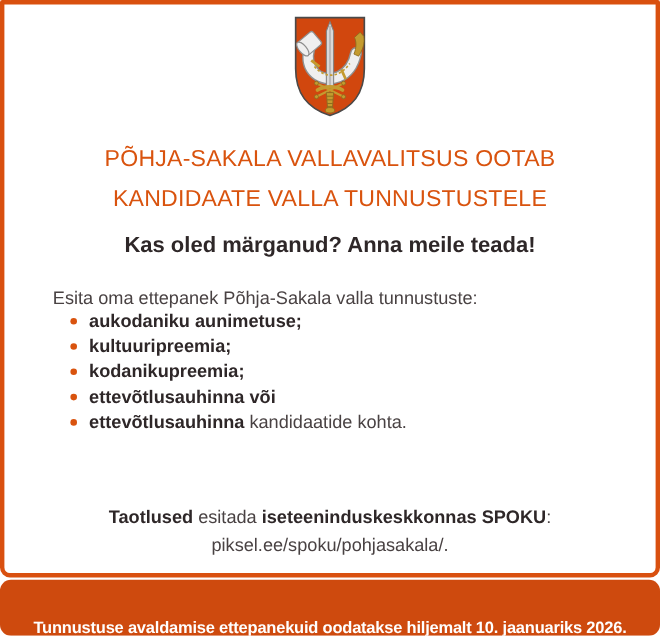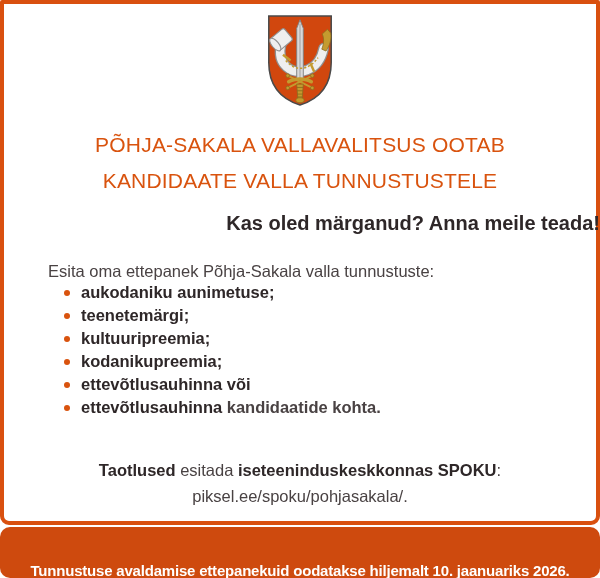--- a/index.html
+++ b/index.html
@@ -23,21 +23,21 @@
   }
   .heading {
     position: absolute; top: 127px; left: 0; width: 600px;
     text-align: center;
     color: var(--accent, #d9530e);
     font-size: 21px; font-weight: normal;
     line-height: 36px; letter-spacing: 0.2px;
   }
   .subtitle {
     position: absolute; top: 210px; left: 0; width: 600px;
-    text-align: right;
+    text-align: center;
     color: var(--text_dark, #2e2728);
     font-size: 20px; font-weight: bold; line-height: 27px;
   }
   .intro {
     position: absolute; top: 259px; left: 48px;
     color: var(--text_body, #494243);
     font-size: 16.5px; line-height: 24px;
   }
   .award-list {
     position: absolute; top: 281px; left: 64px;
@@ -45,21 +45,21 @@
     font-size: 16.5px; font-weight: bold;
     color: var(--text_dark, #2e2728);
   }
   .award-list li { line-height: 23px; white-space: nowrap; }
   .dot {
     display: inline-block; width: 6px; height: 6px;
     border-radius: 50%;
     background: var(--accent, #d9530e);
     margin: 0 11px 2px 0; vertical-align: middle;
   }
-  .li-rest { font-weight: bold; color: var(--text_body, #494243); }
+  .li-rest { font-weight: normal; color: var(--text_body, #494243); }
   .submission {
     position: absolute; top: 457px; left: 0; width: 600px;
     text-align: center;
     color: var(--text_body, #494243);
     font-size: 16.5px; line-height: 26px;
   }
   .submission .b { font-weight: bold; color: var(--text_dark, #2e2728); }
   .footer {
     position: absolute; left: 0; bottom: 0;
     width: 600px; height: 51px;
@@ -126,21 +126,20 @@
     <div>PÕHJA-SAKALA VALLAVALITSUS OOTAB</div>
     <div>KANDIDAATE VALLA TUNNUSTUSTELE</div>
   </div>
 
   <div class="subtitle">Kas oled märganud? Anna meile teada!</div>
 
   <div class="intro">Esita oma ettepanek Põhja-Sakala valla tunnustuste:</div>
 
   <ul class="award-list">
     <li><span class="dot"></span><span class="li-bold">aukodaniku aunimetuse;</span><span class="li-rest"></span></li>
-    <li><span class="dot"></span><span class="li-bold">teenetemärgi;</span><span class="li-rest"></span></li>
     <li><span class="dot"></span><span class="li-bold">kultuuripreemia;</span><span class="li-rest"></span></li>
     <li><span class="dot"></span><span class="li-bold">kodanikupreemia;</span><span class="li-rest"></span></li>
     <li><span class="dot"></span><span class="li-bold">ettevõtlusauhinna või</span><span class="li-rest"></span></li>
     <li><span class="dot"></span><span class="li-bold">ettevõtlusauhinna</span><span class="li-rest"> kandidaatide kohta.</span></li>
   </ul>
 
   <div class="submission">
     <div><span class="b">Taotlused</span><span> esitada </span><span class="b">iseteeninduskeskkonnas SPOKU</span><span>:</span></div>
     <div>piksel.ee/spoku/pohjasakala/.</div>
   </div>

